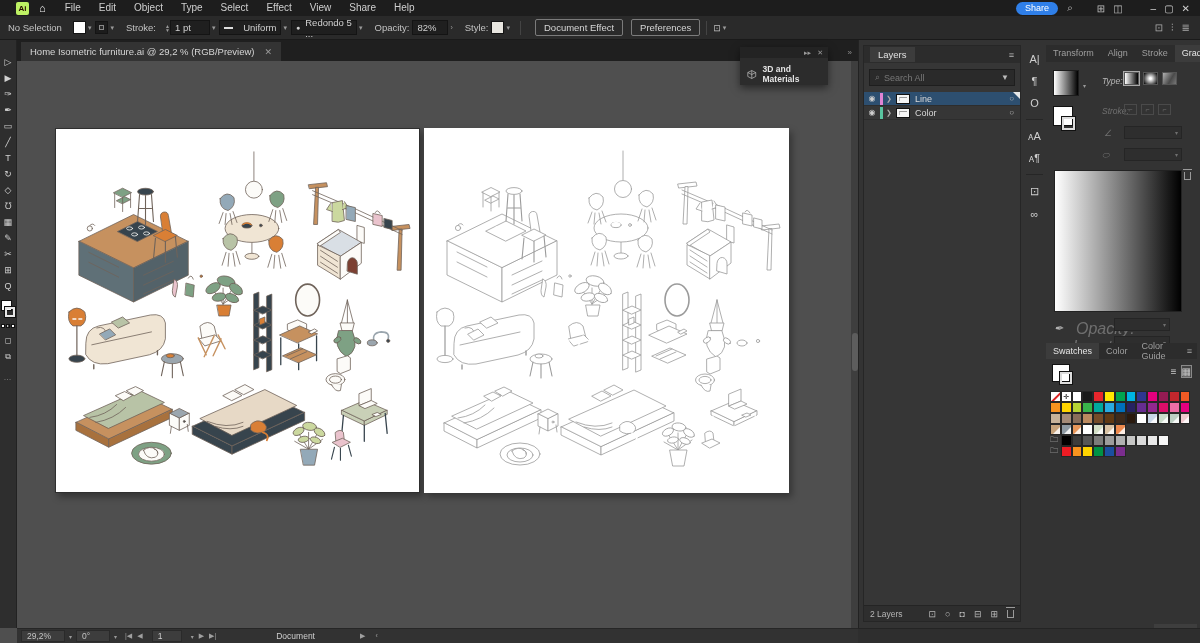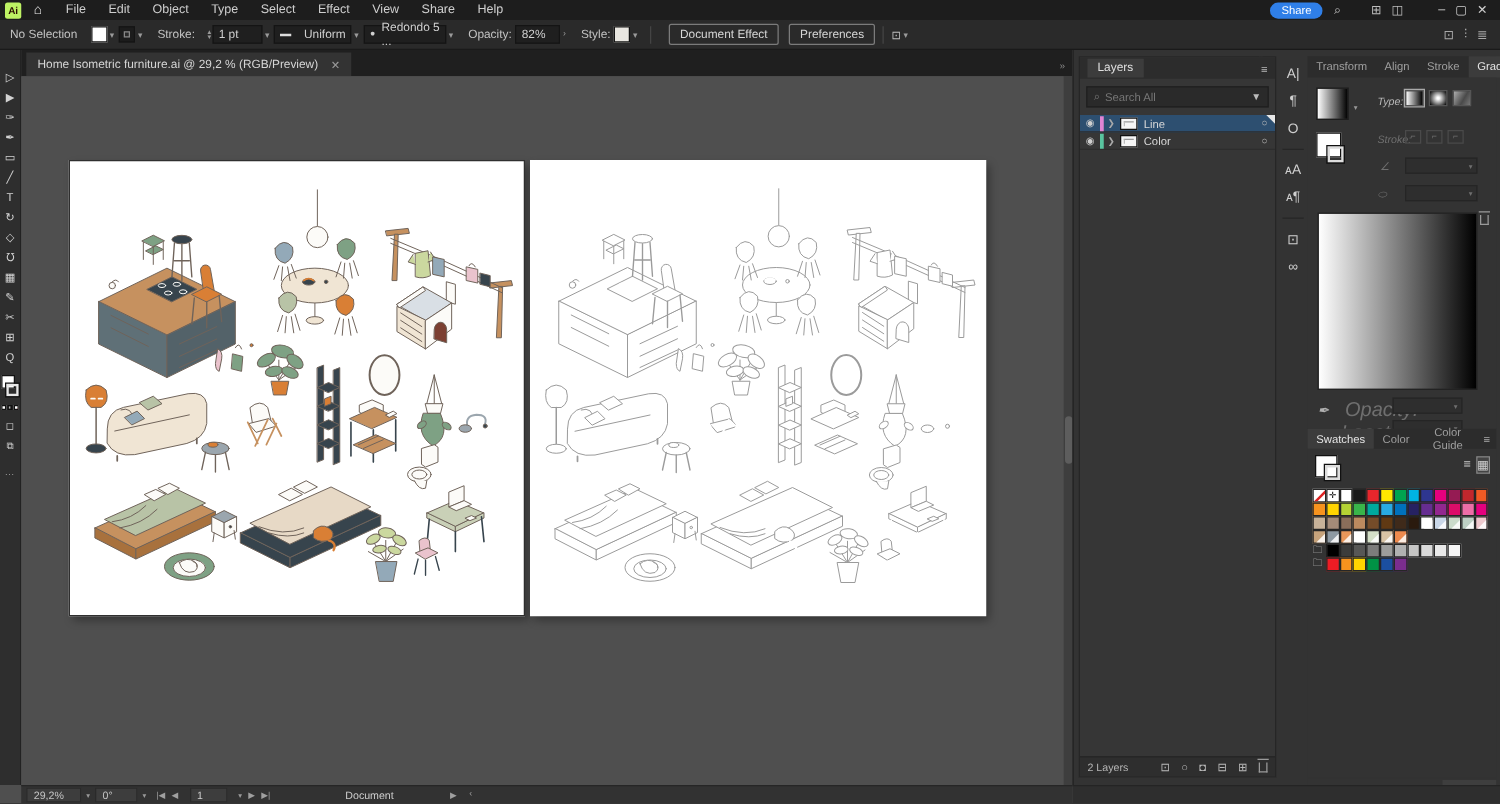--- a/index.html
+++ b/index.html
@@ -2,21 +2,21 @@
 <html><head>
 <meta charset="utf-8">
 <style>
   html,body{margin:0;padding:0;background:#1a1a1a;}
   *{box-sizing:border-box;font-family:"Liberation Sans",sans-serif;}
   #app{position:relative;width:1200px;height:643px;background:#4f4f4f;overflow:hidden;color:#c9c9c9;}
   .abs{position:absolute;}
 
   
   #titlebar{left:0;top:0;width:1200px;height:16px;background:#1d1d1d;display:flex;align-items:center;font-size:10px;color:#cfcfcf;}
-  #ai-logo{width:13px;height:13px;margin-left:4px;background:#bef264;color:#2a0d00;font-weight:bold;font-size:8px;display:flex;align-items:center;justify-content:center;border-radius:2px;}
+  #ai-logo{width:13px;height:13px;margin-left:16px;background:#bef264;color:#2a0d00;font-weight:bold;font-size:8px;display:flex;align-items:center;justify-content:center;border-radius:2px;}
   #home-icon{margin:0 10px 0 10px;font-size:11px;color:#e8e8e8;}
   .menu-item{padding:0 9px;line-height:16px;cursor:default;}
   #titlebar-right{margin-left:auto;display:flex;align-items:center;gap:9px;padding-right:6px;}
   #share-btn{background:#2f7fe8;color:#fff;border-radius:8px;font-size:9px;padding:1px 9px;line-height:11px;}
   .tb-icon{color:#bdbdbd;font-size:10px;}
   .winctl{font-size:10px;color:#cfcfcf;padding:0 4px;}
 
   
   #controlbar{left:0;top:16px;width:1200px;height:24px;background:#2a2a2a;border-bottom:1px solid #1a1a1a;display:flex;align-items:center;font-size:9.5px;color:#c3c3c3;}
   .cb-label{margin:0 3px 0 8px;}
@@ -115,21 +115,21 @@
   .gddbox{height:13px;background:#2e2e2e;border:1px solid #252525;display:flex;align-items:center;justify-content:flex-end;padding:0 3px;color:#6f6f6f;font-size:6px;}
   .gbtn{width:13px;height:11px;border:1px solid #4a4a4a;color:#6f6f6f;font-size:7px;display:flex;align-items:center;justify-content:center;}
   #gradient-slider{position:absolute;left:8px;top:108px;width:128px;height:142px;background:linear-gradient(90deg,#fff,#000);border:1px solid #222;}
   #gslider-trash{position:absolute;left:138px;top:110px;}
   .css-trash{display:inline-block;width:7px;height:8px;border:1px solid #9a9a9a;border-top:none;position:relative;}
   .css-trash::before{content:"";position:absolute;left:-2px;top:-3px;width:9px;height:1px;background:#9a9a9a;}
 
   
   #swatches-panel{position:absolute;left:0px;top:298px;width:151px;}
   #swatch-tabs{display:flex;height:16px;background:#2c2c2c;font-size:9px;color:#9f9f9f;align-items:center;}
-  #swatch-tabs .stab{padding:3px 7px;text-align:center;}
+  #swatch-tabs .stab{padding:3px 7px;}
   #swatch-tabs .stab.active{background:#3c3c3c;color:#e6e6e6;}
   #swatch-tabs .smenu{margin-left:auto;padding:0 5px;color:#aaa;font-size:9px;}
   #swatch-head{position:relative;height:30px;}
   #sw-fill{position:absolute;left:6px;top:5px;width:18px;height:18px;background:#fff;border:1px solid #111;}
   #sw-fill2{position:absolute;left:14px;top:13px;width:12px;height:12px;border:2px solid #ddd;outline:1px solid #111;}
   #sw-views{position:absolute;right:6px;top:7px;display:flex;gap:5px;font-size:10px;color:#c9c9c9;}
   #sw-views .sel{outline:1px solid #8a8a8a;background:#444;}
   #swatch-grid{padding:2px 4px;}
   .sw-row{display:flex;height:11px;}
   .sw{width:10.8px;height:10.8px;border:1px solid #262626;position:relative;}
@@ -467,20 +467,32 @@
       <svg class="art lineart" viewBox="0 0 365 365">
           <use href="#fset"></use>
         </svg>
     </div>
   </div>
   <div id="vscroll" class="abs">
       <div class="thumb"></div>
     </div>
   <div id="hscroll-thumb" class="abs"></div>
 
+  <div id="float3d" class="abs">
+    <div class="fhead">
+      <span>▸▸</span>
+      <span>✕</span>
+    </div>
+    <div class="fbody">
+      <svg class="cube" viewBox="0 0 12 12">
+          <path d="M6,1 11,3.5 11,8.5 6,11 1,8.5 1,3.5Z M6,1 6,6 M6,6 11,3.5 M6,6 1,3.5 M6,6 6,11" fill="none" stroke="#cfcfcf" stroke-width="0.8"></path>
+        </svg>
+      <span>3D and Materials</span>
+    </div>
+  </div>
 
   <div id="dock" class="abs">
     <span class="dock-chev" style="left:148px">»</span>
     <span class="dock-chev" style="left:330px">«</span>
 
     <div id="layers-panel">
       <div id="layers-header">
         <span id="layers-title">Layers</span>
         <span class="micon">≡</span>
       </div>

